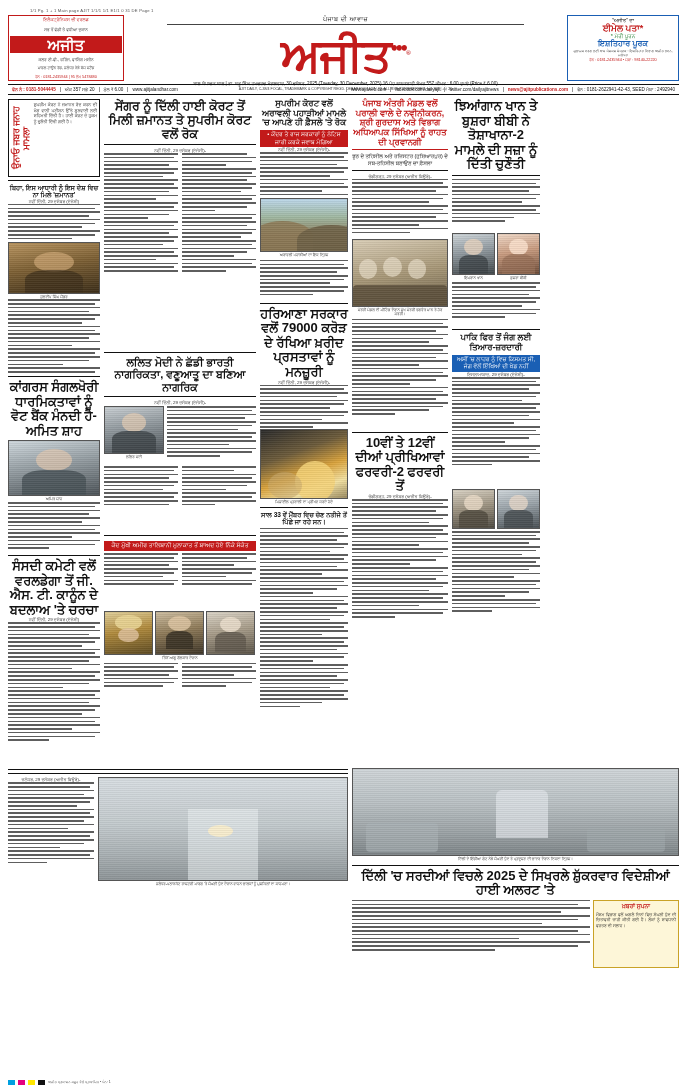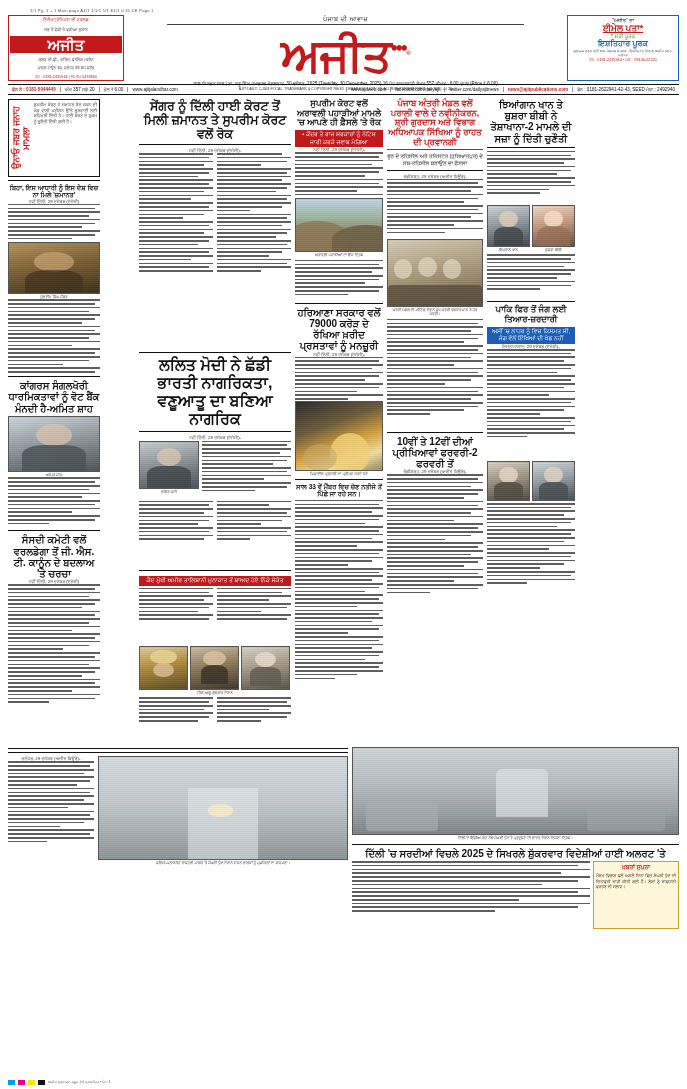--- a/index.html
+++ b/index.html
@@ -49,56 +49,56 @@
   .mast-datebar {
     font-size:4.6px; color:#111; text-align:center; margin-top:2px; line-height:1.35;
   }
   .mast-rights { font-size:3.6px; color:#333; text-align:center; }
 
   .mast-right {
     width:112px; border:1px solid #1a5fb4; display:flex; flex-direction:column;
     align-items:center; justify-content:flex-start; padding:1px; gap:0px;
   }
   .mast-right .adtop { font-size:5px; color:#111; text-align:center; }
-  .mast-right .adname { font-size:9px; font-weight:bold; color:#c21a1a; line-height:1.05;text-decoration:underline; }
+  .mast-right .adname { font-size:9px; font-weight:bold; color:#c21a1a; line-height:1.05; }
   .mast-right .adgreen { font-size:5.5px; color:#1a7a2a; text-align:center; }
   .mast-right .adblue { font-size:8px; font-weight:bold; color:#1a5fb4; text-align:center; line-height:1.05; }
   .mast-right .adsmall { font-size:3.6px; color:#222; text-align:center; line-height:1.25; }
   .mast-right .adphone { font-size:3.8px; color:#c21a1a; text-align:center; line-height:1.2; }
 
   
   .webbar {
     margin-top:3px; height:11px; border-top:1.6px solid #111; border-bottom:1.6px solid #111;
     display:flex; align-items:center; font-size:4.6px; color:#111;
   }
   .webbar .cell { padding:0 4px; border-right:1px solid #999; white-space:nowrap; }
   .webbar .cell:last-child { border-right:none; }
   .webbar .red { color:#c21a1a; font-weight:bold; }
   .webbar .grow { flex:1; }
 
   
   .content { margin-top:4px; display:flex; gap:4px; }
   .col { display:flex; flex-direction:column; }
   .c1 { width:92px; }
-  .c2 { width:152px;margin-left:35px; }
+  .c2 { width:152px; }
   .c3 { width:88px; }
   .c4 { width:96px; }
   .c5 { width:88px; }
 
   .hr { border-top:1px solid #111; margin:3px 0; }
   .hrthick { border-top:1.6px solid #111; margin:3px 0; }
 
   .hl {
     font-weight:bold; color:#111; line-height:1.12; text-align:center;
   }
   .hl.red { color:#c21a1a; }
   .hl.s13 { font-size:12.5px; }
-  .hl.s11 { font-size:16px; }
+  .hl.s11 { font-size:11px; }
   .hl.s9 { font-size:8.6px; }
-  .hl.s8 { font-size:10px; }
+  .hl.s8 { font-size:13px; }
   .hl.s7 { font-size:6.6px; }
   .sub { font-size:5.4px; text-align:center; line-height:1.25; margin-top:1px; }
   .banner {
     background:#c21a1a; color:#fff; font-size:6px; text-align:center; padding:1.5px 2px;
     line-height:1.2;
   }
   .banner.blue { background:#1a5fb4; }
   .byline { font-size:4.4px; text-align:center; color:#333; }
 
   

